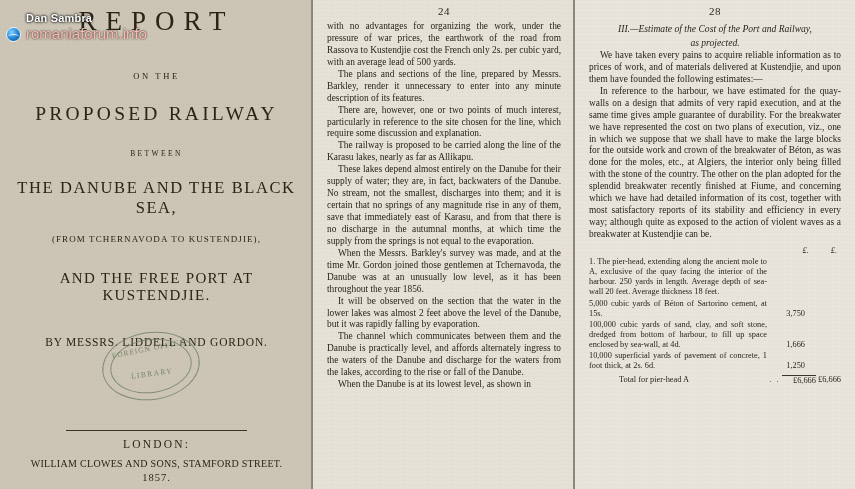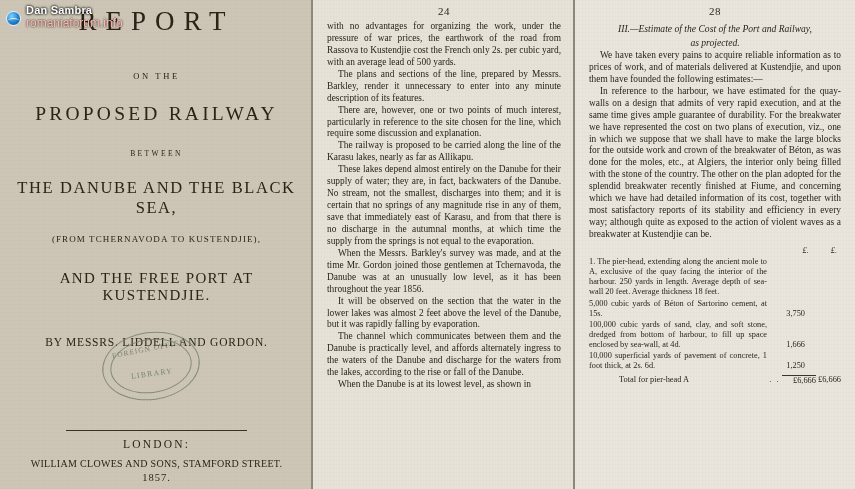--- a/index.html
+++ b/index.html
@@ -32,23 +32,23 @@
     top: 0; width: 2px; height: 489px;
     background: #8e887a;
     z-index: 5;
   }
   #sep-1 { left: 311px; }
   #sep-2 { left: 573px; }
 
   
   #watermark {
     position: absolute;
-    left: 6px; top: 4px;
+    left: 6px; top: 12px;
     display: flex;
-    align-items: center;
+    align-items: flex-end;
     z-index: 20;
     color: #ffffff;
     text-shadow: 0 0 2px #000, 0 0 3px #000;
     font-family: "Liberation Sans", sans-serif;
     line-height: 1.15;
   }
   #wm-globe {
     width: 15px; height: 15px;
     border-radius: 50%;
     background: radial-gradient(circle at 35% 32%, #7fd4ff 0%, #1f7fd0 55%, #0d4d86 100%);
@@ -61,21 +61,21 @@
   #wm-globe::after {
     content: "";
     position: absolute;
     left: 1px; top: 6px;
     width: 11px; height: 4px;
     border-top: 1px solid rgba(255,255,255,.85);
     border-radius: 50%;
   }
   #wm-text { display: flex; flex-direction: column; }
   #wm-name { font-size: 11px; font-weight: bold; letter-spacing: .2px; }
-  #wm-site { font-size: 12px; color: #ffb9b0; text-shadow: 0 0 2px #000; }
+  #wm-site { font-size: 15px; color: #ffb9b0; text-shadow: 0 0 2px #000; }
 
   
   #title-inner {
     position: absolute;
     left: 14px; top: 0;
     width: 285px;
     height: 489px;
     text-align: center;
     color: #2b2418;
   }

